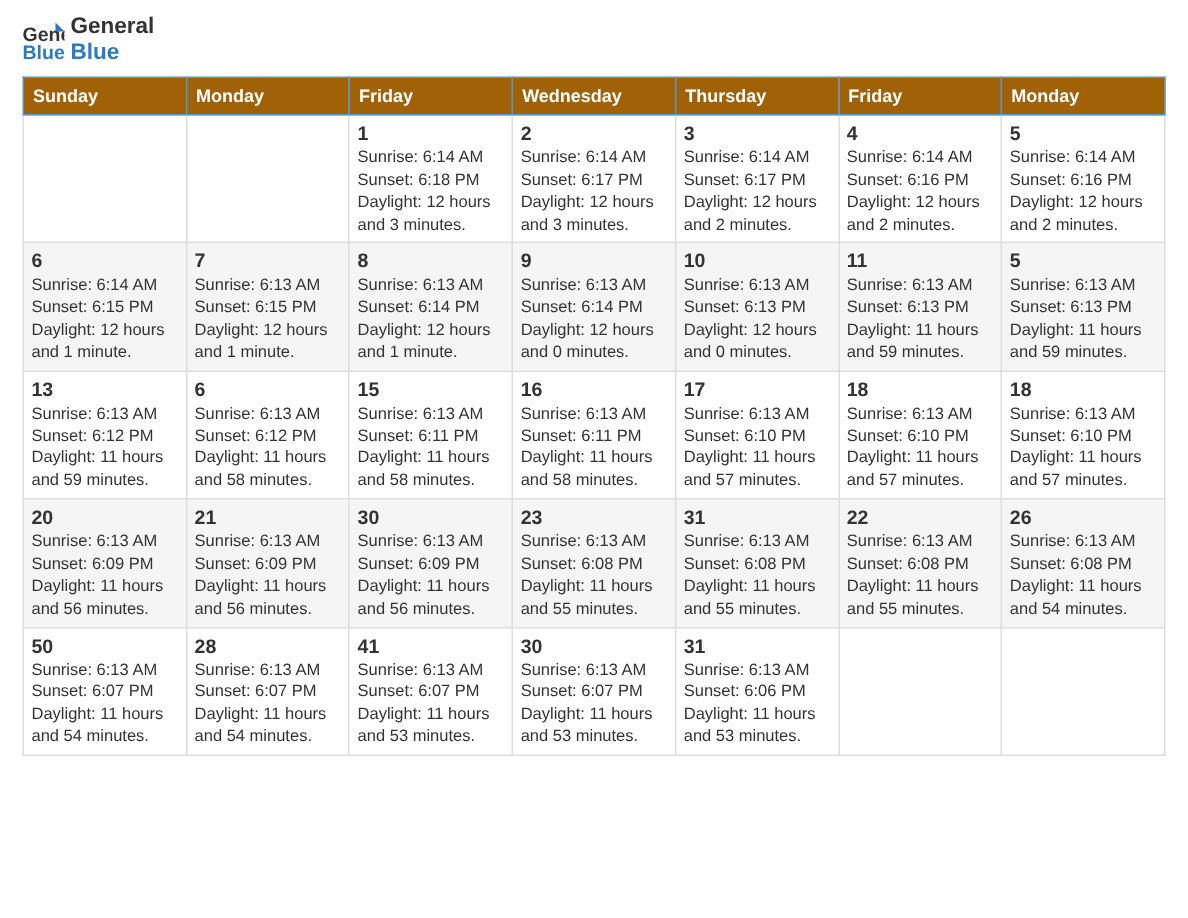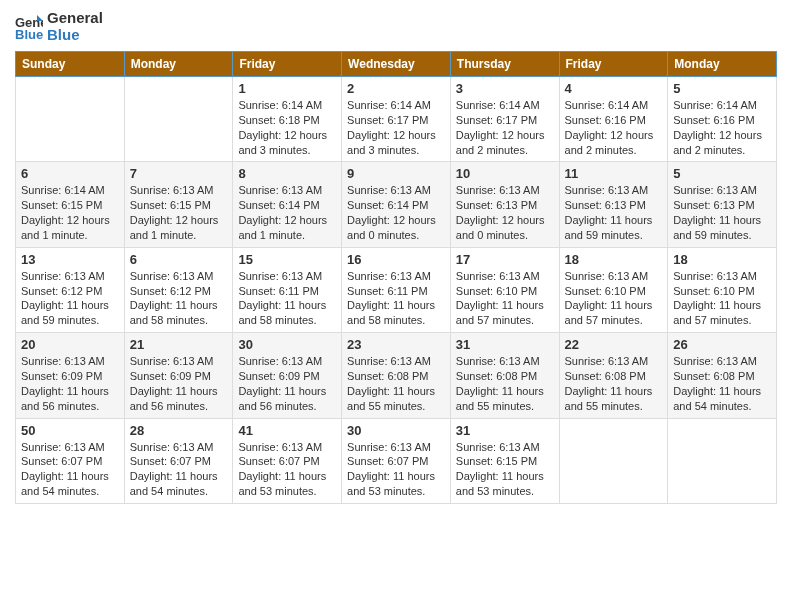--- a/index.html
+++ b/index.html
@@ -306,21 +306,21 @@
           </td>
           <td>
             <span class="day-number">30</span>
             <div class="day-info">Sunrise: 6:13 AM
 Sunset: 6:07 PM
 Daylight: 11 hours and 53 minutes.</div>
           </td>
           <td>
             <span class="day-number">31</span>
             <div class="day-info">Sunrise: 6:13 AM
-Sunset: 6:15 PM
+Sunset: 6:06 PM
 Daylight: 11 hours and 53 minutes.</div>
           </td>
           <td class="empty-cell"></td>
           <td class="empty-cell"></td>
         </tr>
       </tbody>
   </table>
 </div>
 
 </body></html>

